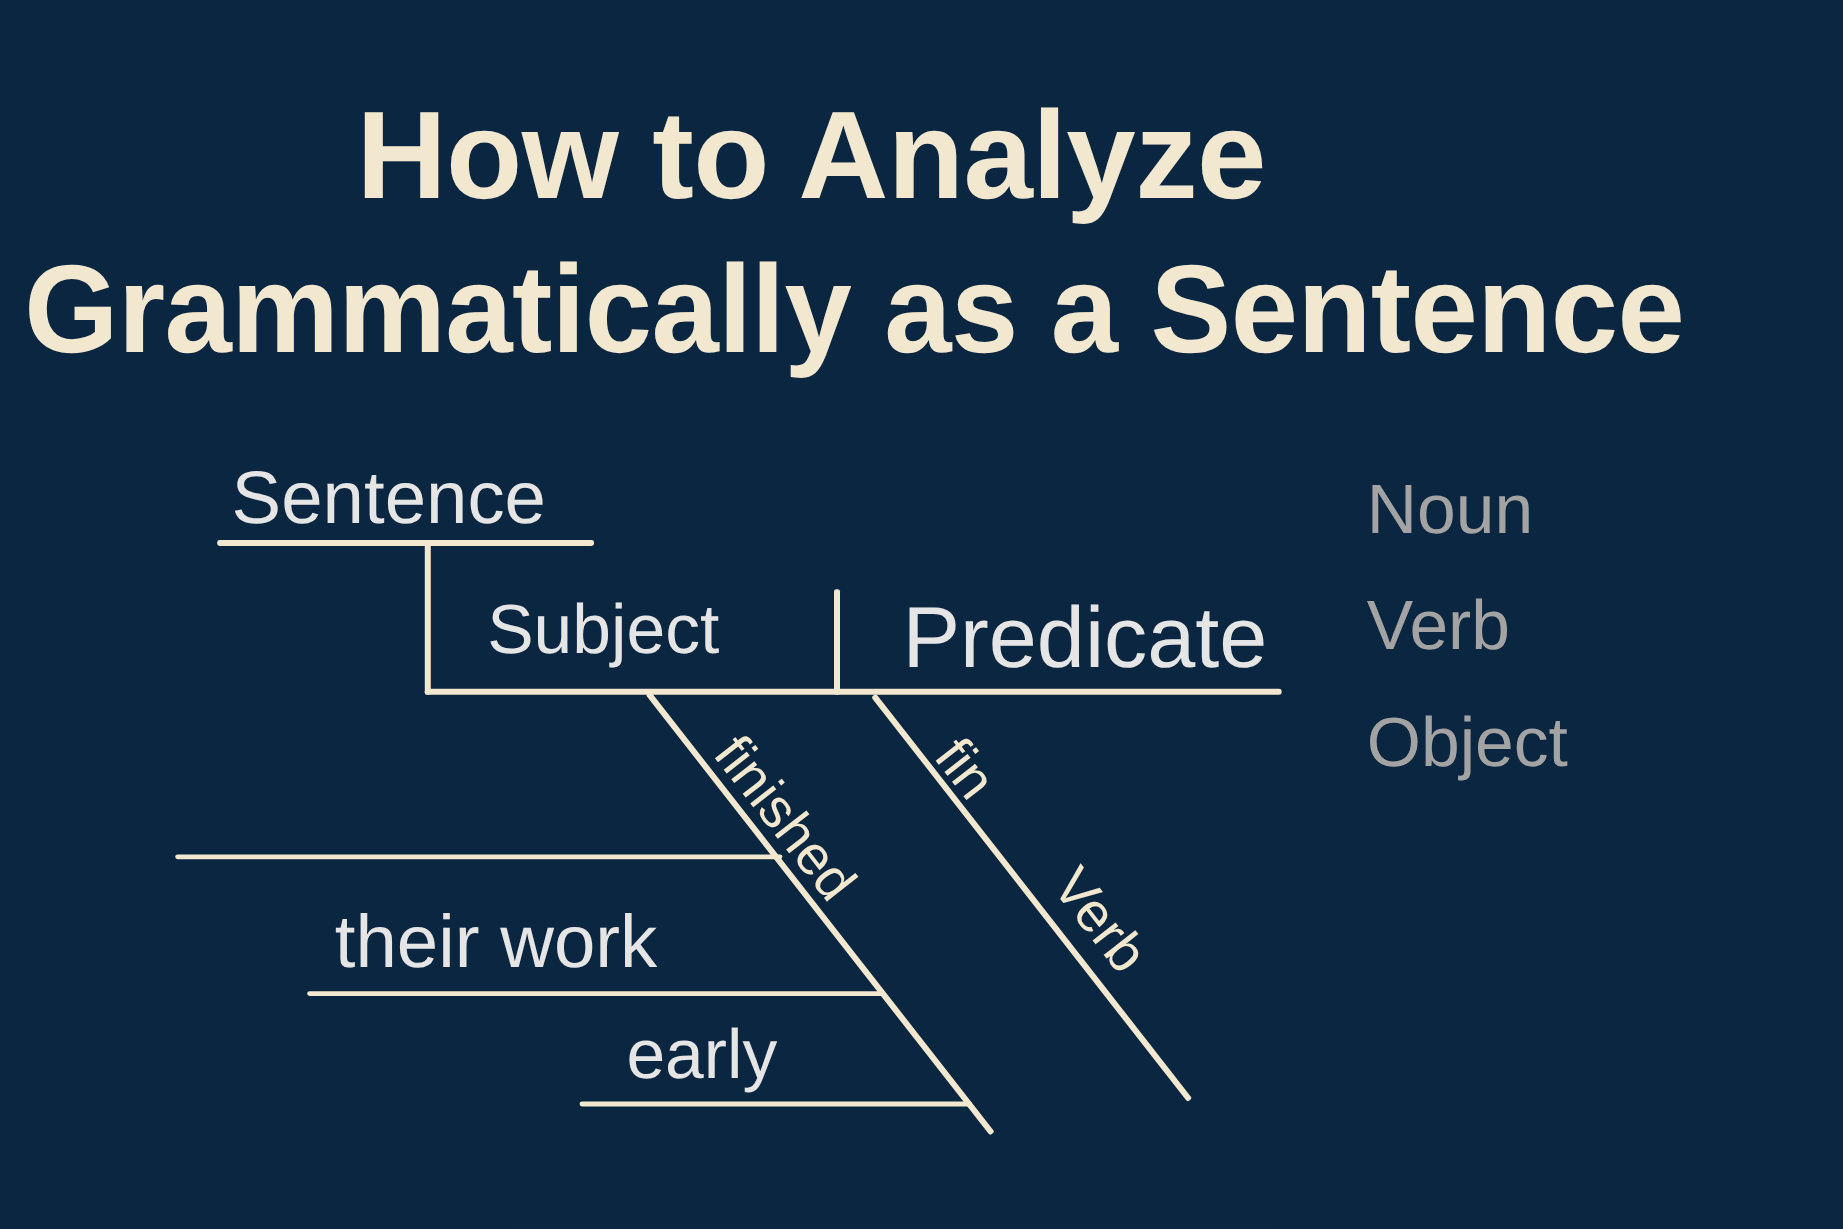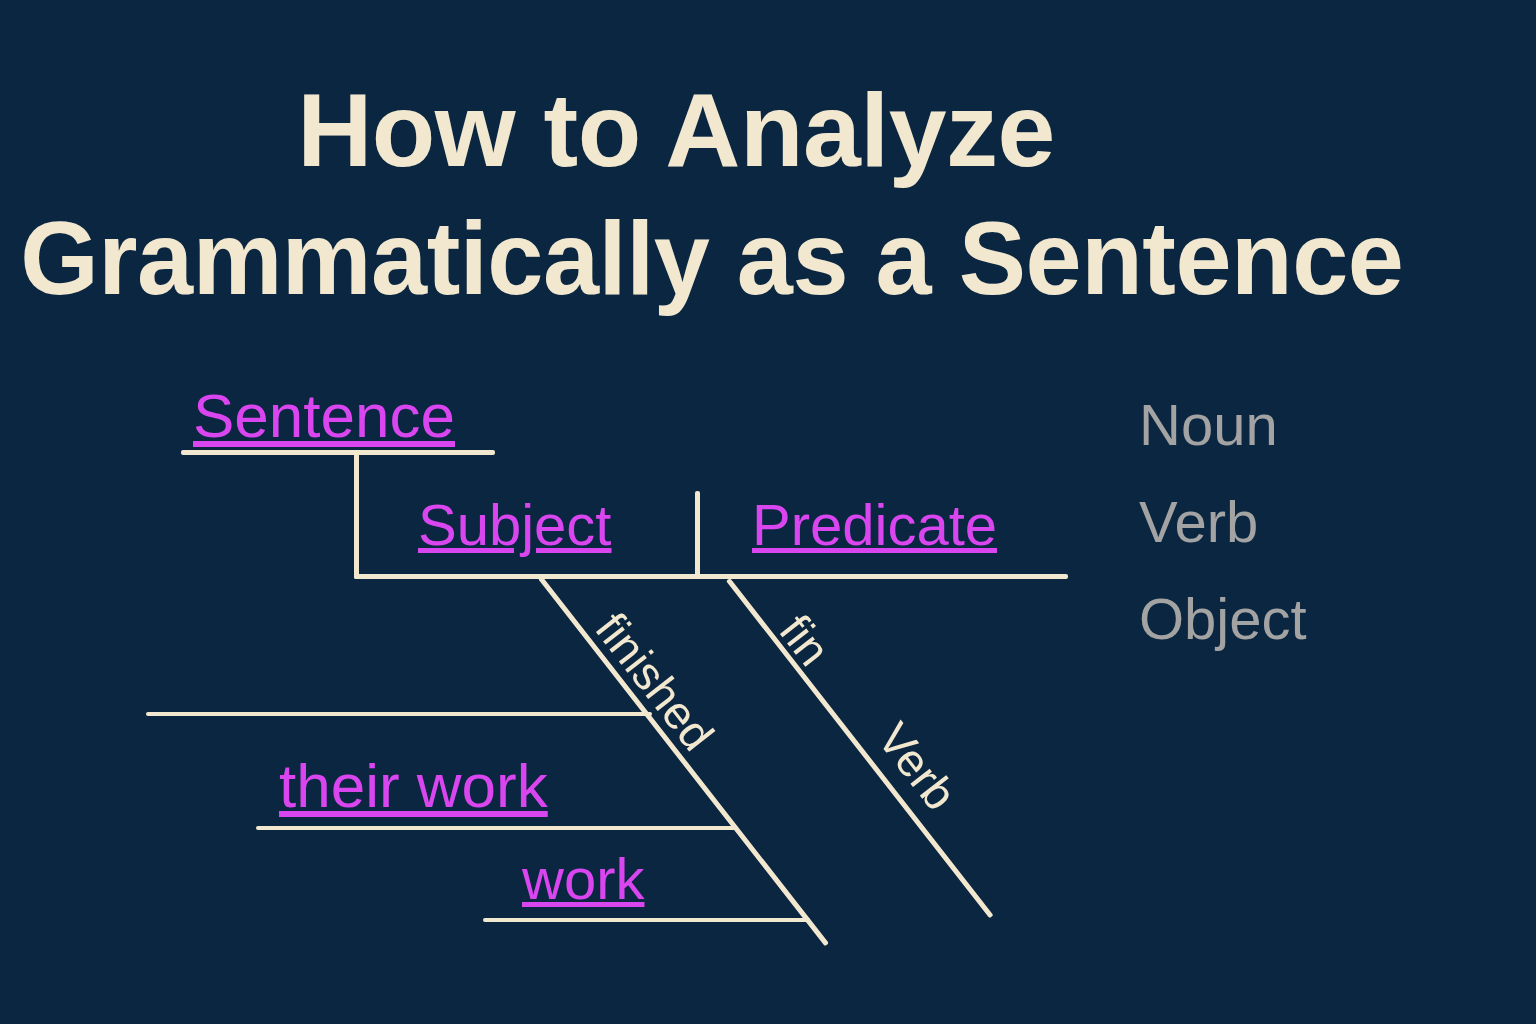--- a/index.html
+++ b/index.html
@@ -62,31 +62,30 @@
   .diag {
     position: absolute;
     height: 5px;
     background: #f2e8d0;
     transform-origin: 0 50%;
     border-radius: 2px;
   }
 
   .dlabel {
     position: absolute;
-    color: #d946ef;
+    color: #e5e5e5;
     white-space: nowrap;
     font-weight: 400;
     line-height: 1;
-    text-decoration: underline;
   }
 
   
   #label-sentence  { left: 193px; top: 385px;  font-size: 62px; }
-  #label-subject   { left: 418px; top: 496px;  font-size: 58px; }
-  #label-predicate { left: 752px; top: 496px;  font-size: 58px; }
+  #label-subject   { left: 406px; top: 496px;  font-size: 58px; }
+  #label-predicate { left: 752px; top: 496px;  font-size: 72px; }
 
   
   #label-the-students { left: 168px; top: 641px; font-size: 58px; }
   #label-their-work   { left: 279px; top: 755px; font-size: 62px; }
   #label-early        { left: 522px; top: 850px; font-size: 58px; }
 
   
   .rot {
     position: absolute;
     color: #f2e8d0;
@@ -143,21 +142,21 @@
 
   <span class="dlabel" id="label-sentence">Sentence</span>
 
   <span class="dlabel" id="label-subject">Subject</span>
 
   <span class="dlabel" id="label-predicate">Predicate</span>
 
 
   <span class="dlabel" id="label-their-work">their work</span>
 
-  <span class="dlabel" id="label-early">work</span>
+  <span class="dlabel" id="label-early">early</span>
 
   <span class="rot" id="label-finished">finished</span>
 
   <span class="rot" id="label-fin">fin</span>
 
   <span class="rot" id="label-verb">Verb</span>
 
   <div id="legend-column">
     <span class="legend-item">Noun</span>
     <span class="legend-item">Verb</span>

